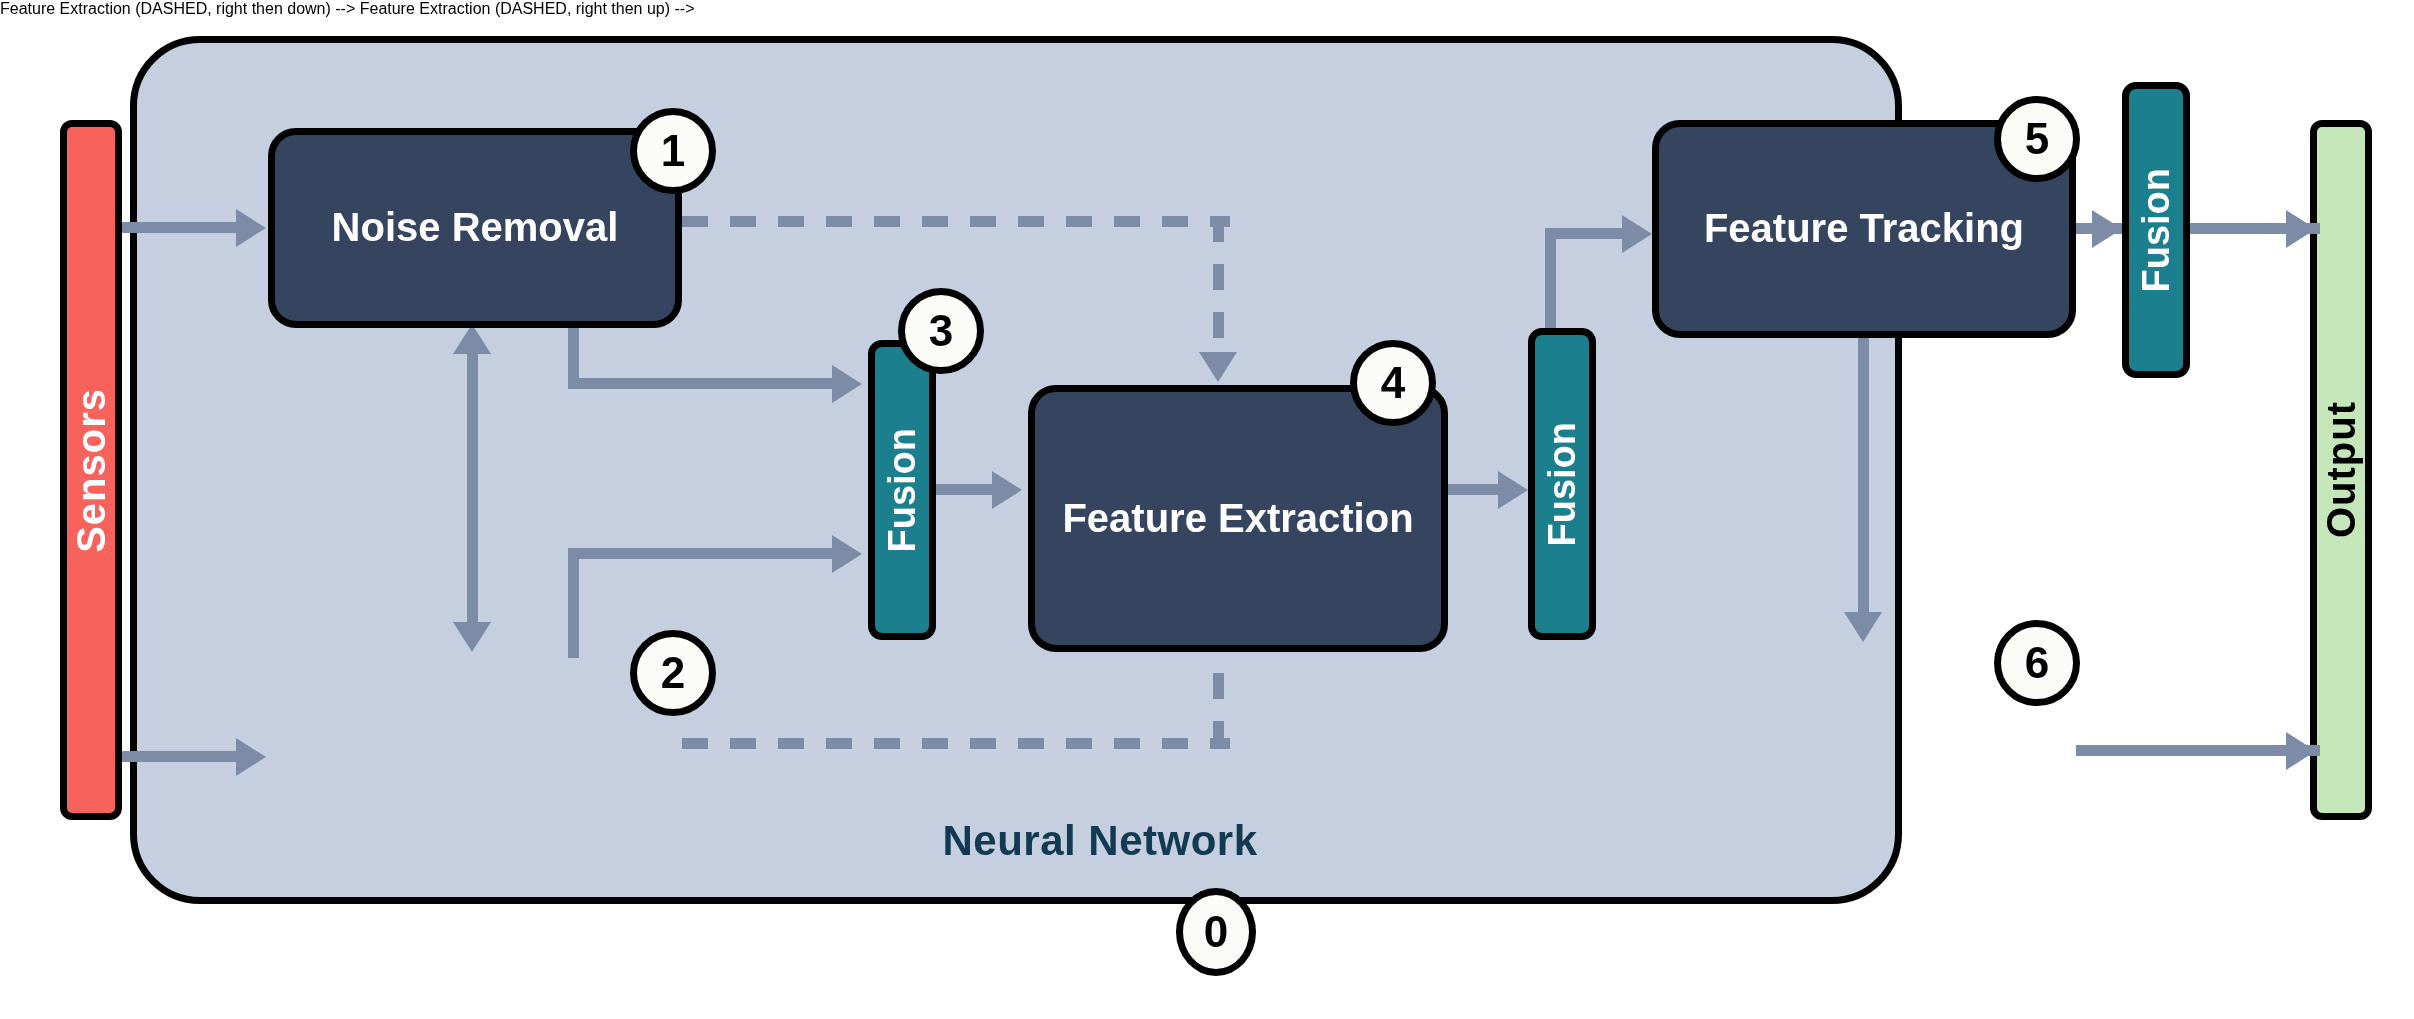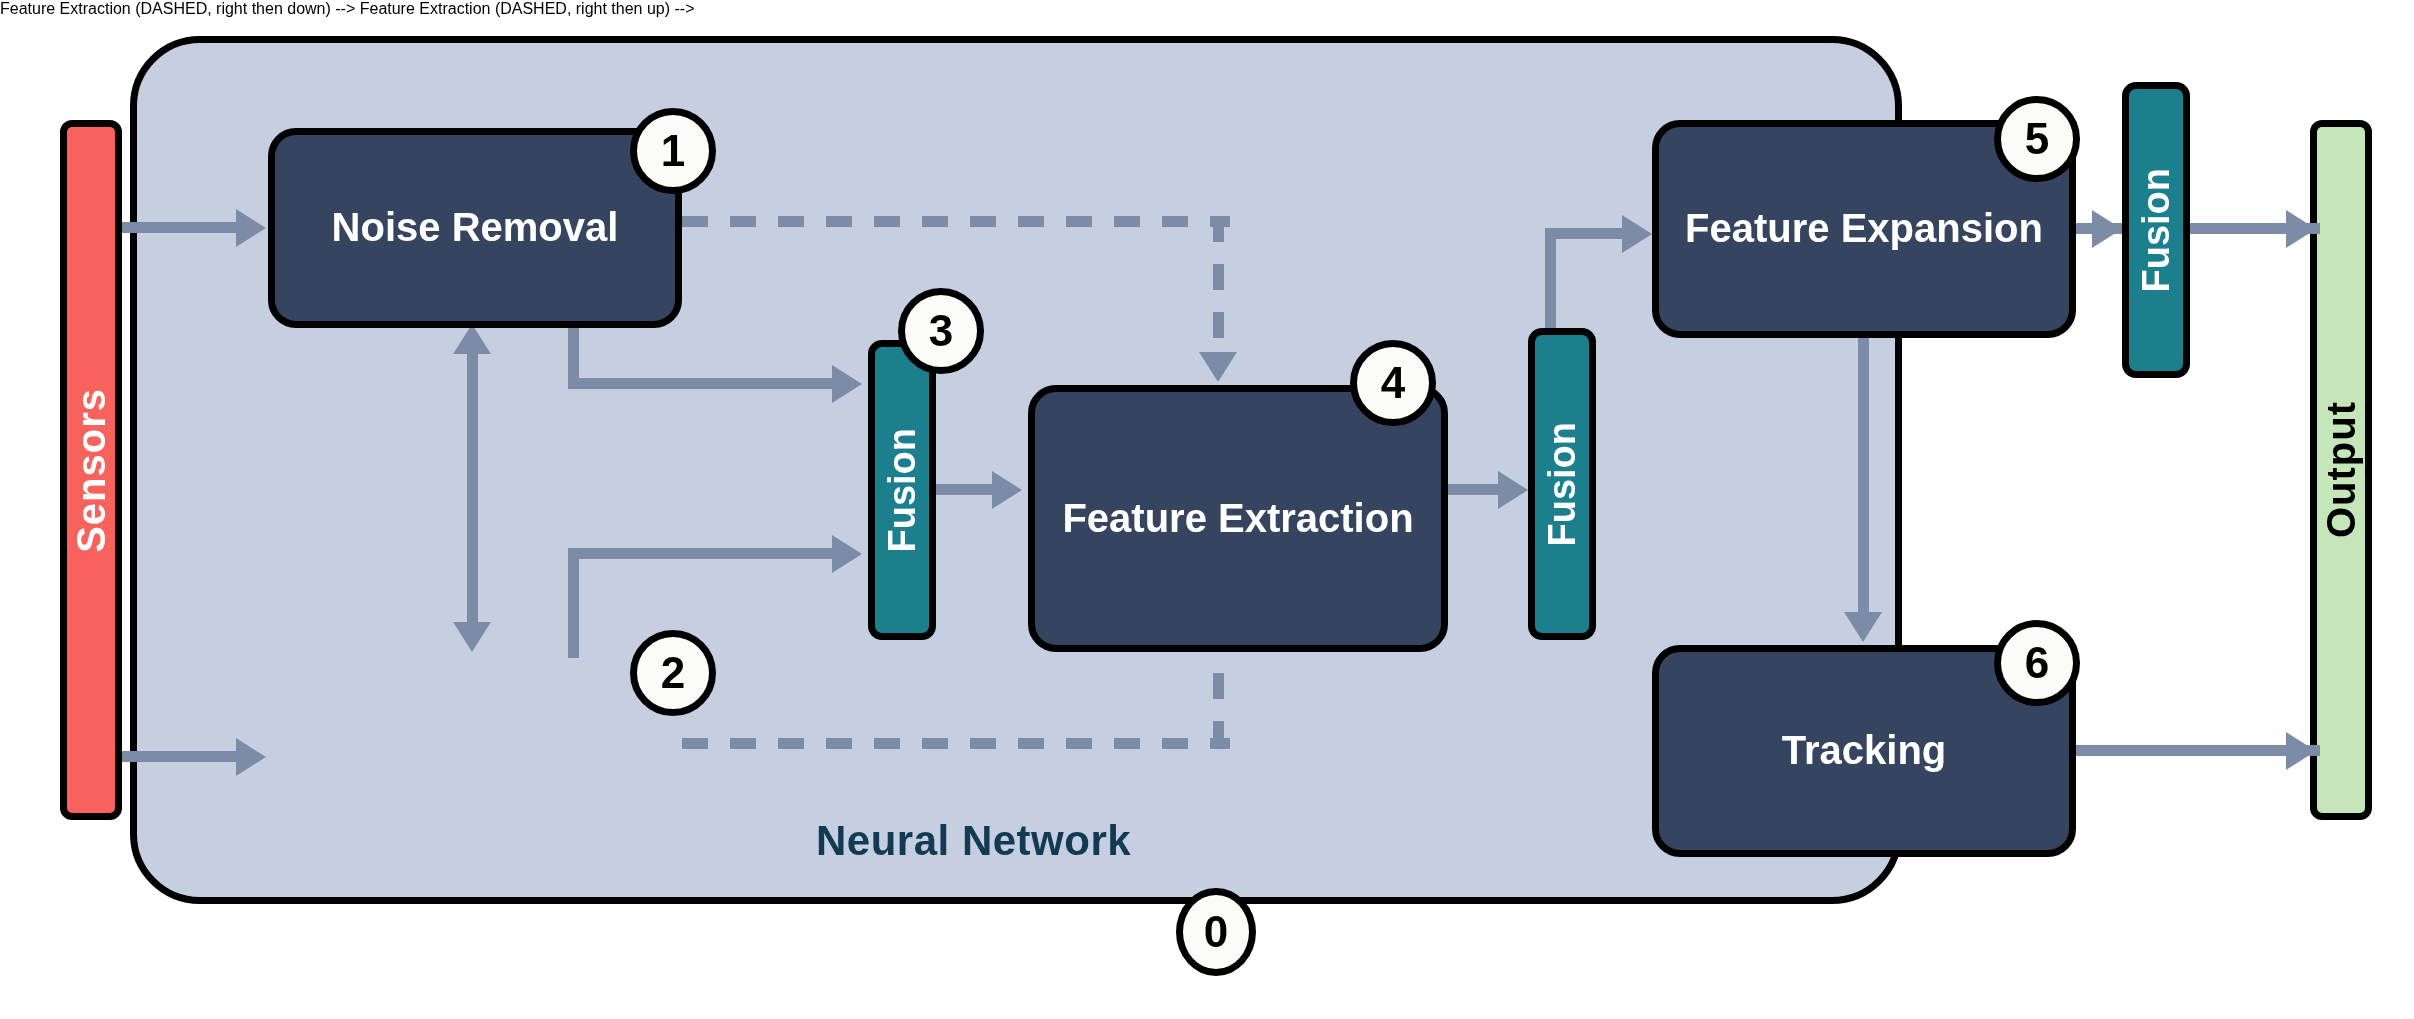--- a/index.html
+++ b/index.html
@@ -8,22 +8,22 @@
 
   
   .abs{position:absolute;box-sizing:border-box;}
 
   
   .nn-container{
     left:130px;top:36px;width:1772px;height:868px;
     background:#c5cfe0;border:7px solid #000000;border-radius:70px;
   }
   .nn-label{
-    left:816px;top:815px;width:480px;height:52px;
-    color:#123a52;font-size:42px;font-weight:bold;
+    left:860px;top:815px;width:480px;height:52px;
+    color:#123a52;font-size:42px;font-weight:bold;text-align:center;
     line-height:52px;letter-spacing:0.5px;
   }
 
   
   .io-bar{
     border:7px solid #000000;border-radius:12px;
     display:flex;align-items:center;justify-content:center;
   }
   .io-bar span{
     writing-mode:vertical-rl;transform:rotate(180deg);
@@ -183,30 +183,27 @@
 
   <div class="abs block blk-featx">
     <span>Feature Extraction</span>
   </div>
 
   <div class="abs fusion fus-4">
     <span>Fusion</span>
   </div>
 
   <div class="abs block blk-expand">
-    <span>Feature Expansion</span>
+    <span>Feature Tracking</span>
   </div>
 
   <div class="abs fusion fus-5">
     <span>Fusion</span>
   </div>
 
-  <div class="abs block blk-track">
-    <span>Tracking</span>
-  </div>
 
   
   <div class="abs badge bdg-1">1</div>
   <div class="abs badge bdg-2">2</div>
   <div class="abs badge bdg-3">3</div>
   <div class="abs badge bdg-4">4</div>
   <div class="abs badge bdg-5">5</div>
   <div class="abs badge bdg-6">6</div>
 
   

